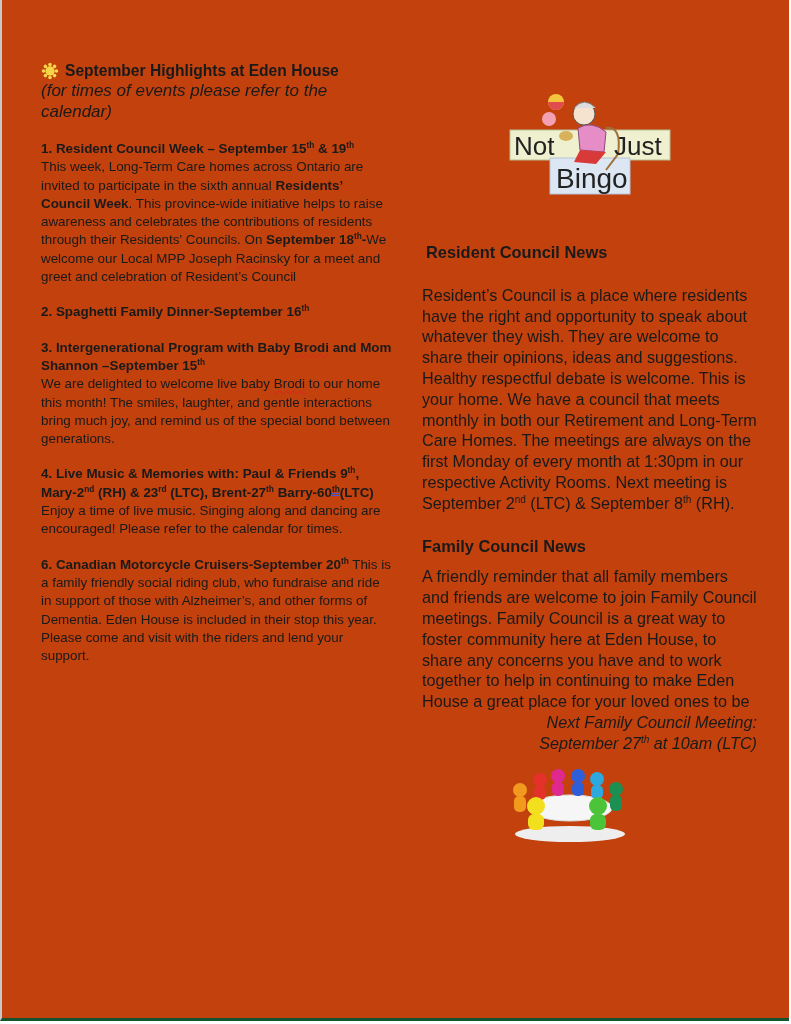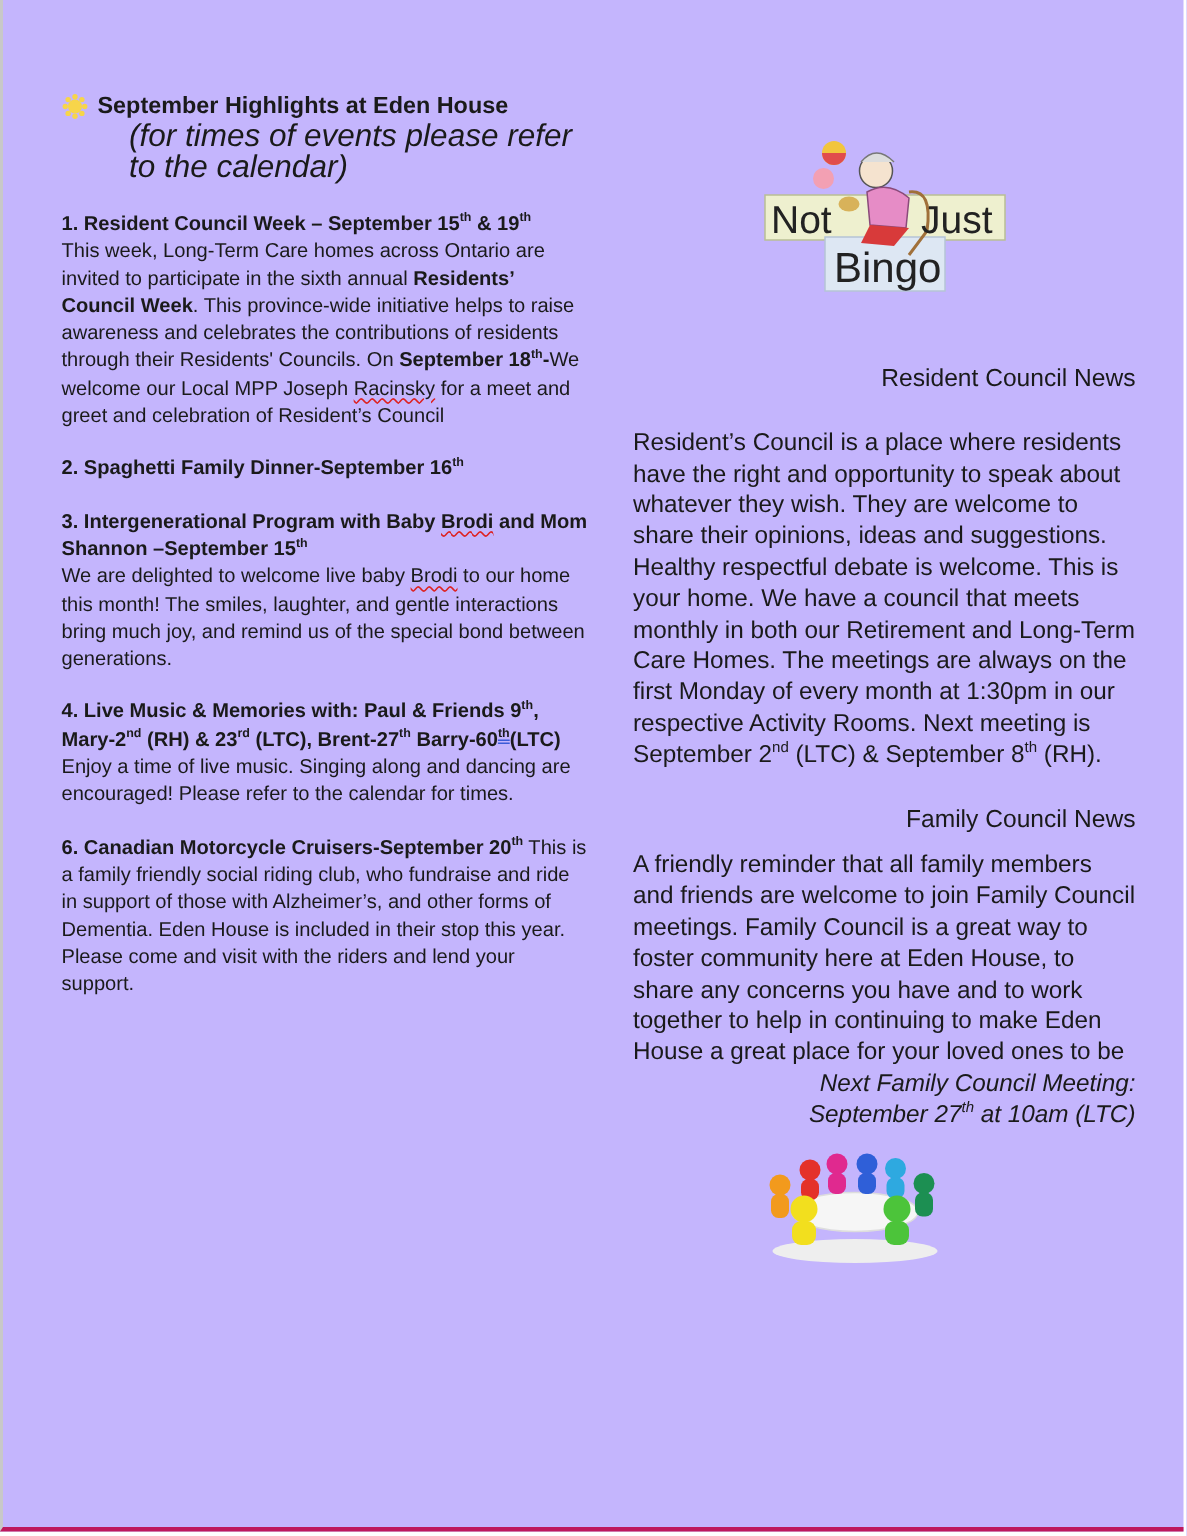--- a/index.html
+++ b/index.html
@@ -3,36 +3,36 @@
 <meta charset="utf-8">
 <style>
   html, body { margin: 0; padding: 0; }
   body {
     width: 791px; height: 1024px; position: relative; overflow: hidden;
     background: #ffffff; color: #1a1a1a;
     font-family: "Liberation Sans", sans-serif;
   }
   .page {
     position: absolute; left: 0; top: 0; width: 789px; height: 1021px;
-    border-left: 2px solid #c8c8c8; border-bottom: 3px solid #be185d;
-    box-sizing: border-box; background: #c4b5fd;
+    border-left: 2px solid #c8c8c8; border-bottom: 3px solid #14532d;
+    box-sizing: border-box; background: #c2410c;
   }
   sup { font-size: 0.62em; line-height: 0; vertical-align: super; }
   .left { position: absolute; left: 39px; top: 60px; width: 352px; font-size: 13.4px; line-height: 18.3px; }
   .main-title { font-weight: bold; font-size: 15.6px; line-height: 21px; display: flex; align-items: center; }
   .sun { display: inline-block; width: 18px; height: 18px; margin-right: 6px; }
-  .subtitle { font-style: italic; font-size: 21px; line-height: 20.5px; margin-bottom: 18px; margin-left: 45px; }
+  .subtitle { font-style: italic; font-size: 17px; line-height: 20.5px; margin-bottom: 18px; }
   .item { margin-bottom: 17px; }
   .item-head { font-weight: bold; }
   .sp-err { text-decoration: underline wavy #d22; text-decoration-thickness: 1px; text-underline-offset: 2px; }
   .dbl { text-decoration: underline double #3b5bd8; text-underline-offset: 2px; }
 
   .right { position: absolute; left: 420px; top: 92px; width: 335px; font-size: 16.2px; line-height: 20.8px; }
   .logo { display: block; margin: 0 0 0 84px; width: 168px; height: 110px; }
-  .sec-title { font-weight: normal; font-size: 16.4px; text-align: right; }
+  .sec-title { font-weight: bold; font-size: 16.4px; text-align: left; }
   .rc-title { margin-top: 40px; margin-bottom: 22px; margin-left: 4px; }
   .fc-title { margin-top: 22px; margin-bottom: 10px; }
   .meeting { font-style: italic; text-align: right; margin-top: 0; }
   .meeting div { line-height: 20.8px; }
   .council-img { display: block; margin: 8px 0 0 78px; width: 140px; height: 80px; }
 </style>
 </head>
 <body>
 
 <div class="page">

